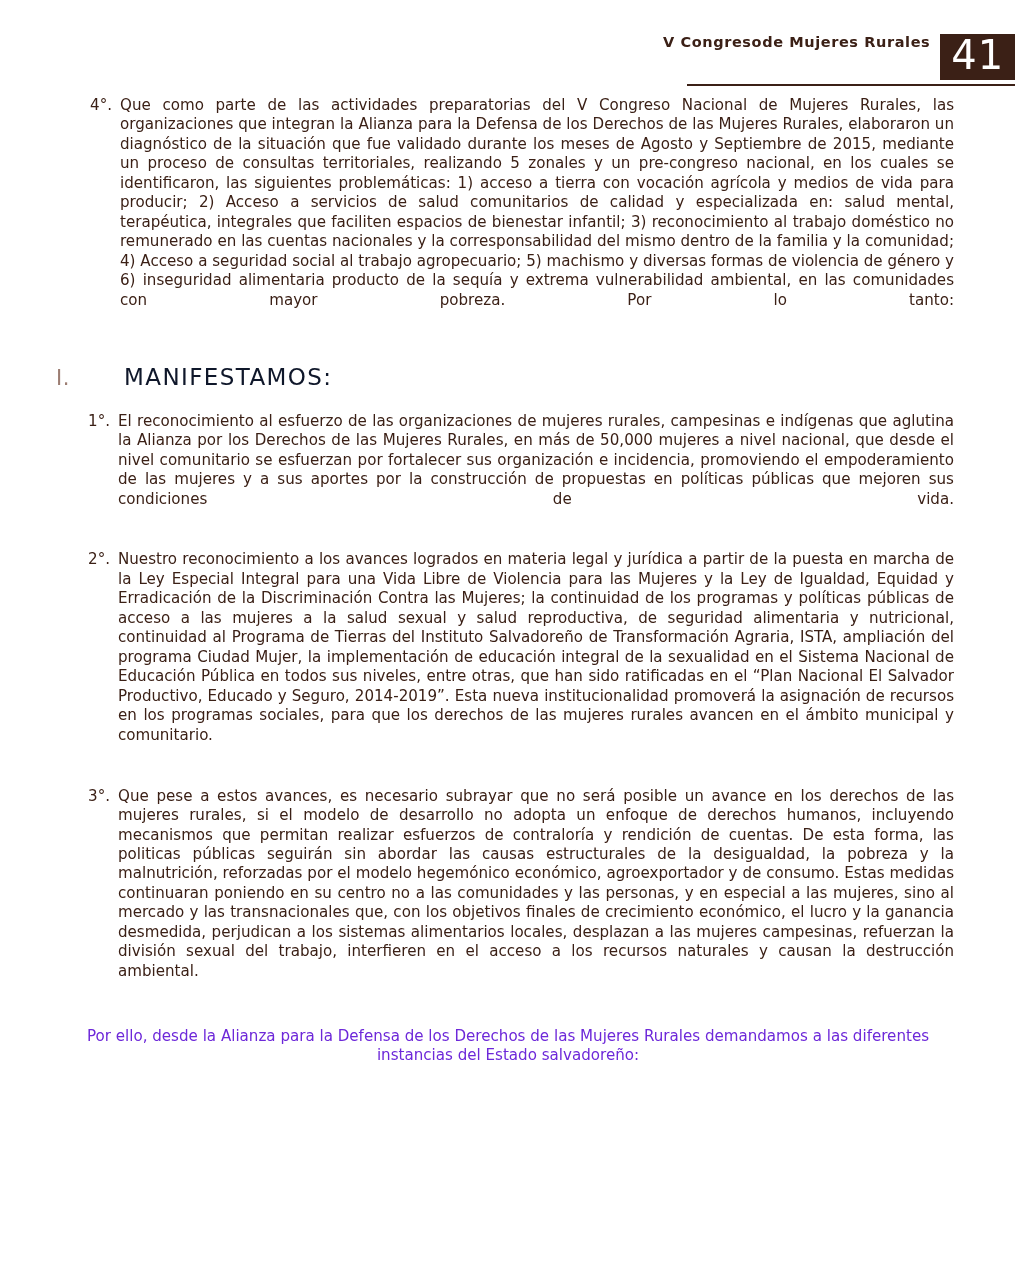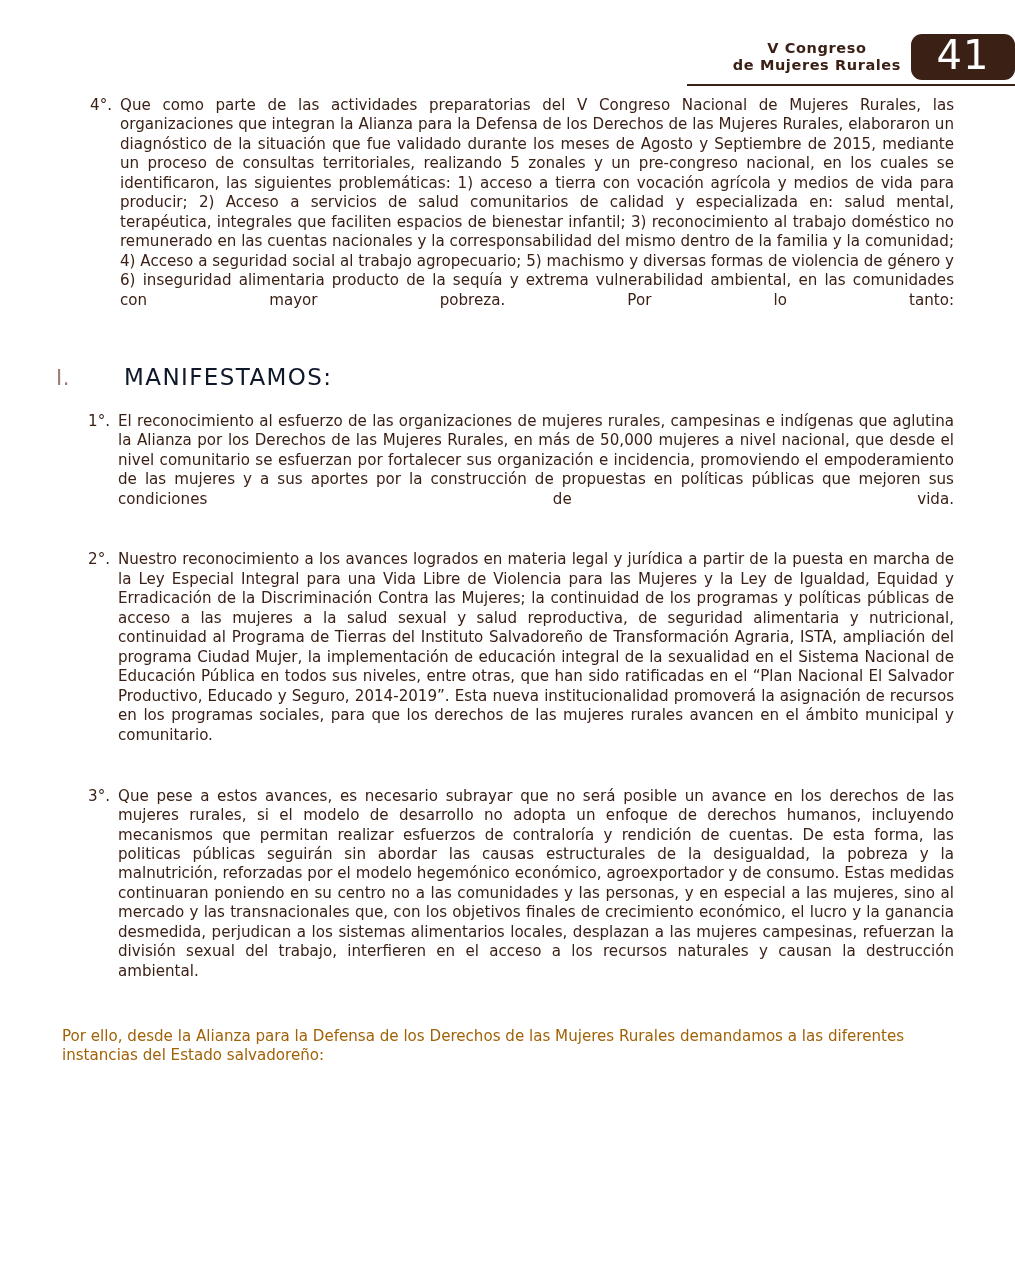--- a/index.html
+++ b/index.html
@@ -25,42 +25,40 @@
     height: 56px;
   }
   .header-inner {
     display: flex;
     align-items: stretch;
     justify-content: flex-end;
     height: 46px;
   }
   .header-titles {
     display: flex;
-    flex-direction: column;
     justify-content: center;
-    align-items: center;
+    align-items: flex-start;
     padding-right: 10px;
     line-height: 1.18;
   }
   .header-line1, .header-line2 {
     font-family: "DejaVu Sans", "Liberation Sans", sans-serif;
     font-weight: bold;
     font-size: 14.5px;
     letter-spacing: 0.6px;
     color: #3b2016;
     white-space: nowrap;
   }
   .page-number-badge {
     background: #3b2016;
     width: 104px;
     height: 46px;
     display: flex;
     align-items: center;
     justify-content: center;
-    border-radius: 11px;
   }
   .page-number-badge span {
     color: #ffffff;
     font-family: "DejaVu Sans", "Liberation Sans", sans-serif;
     font-size: 40px;
     font-weight: 400;
     line-height: 1;
     letter-spacing: 1px;
     position: relative;
     top: -2px;
@@ -136,22 +134,22 @@
   .item-1 { margin-left: 14px; width: 878px; margin-top: 0; }
   .item-2 { margin-left: 14px; width: 878px; margin-top: 22px; }
   .item-3 { margin-left: 14px; width: 878px; margin-top: 22px; }
 
   .closing-paragraph {
     margin-top: 26px;
     margin-left: 0px;
     width: 892px;
     font-size: 15.1px;
     line-height: 1.29;
-    text-align: left;
-    color: #a16207;
+    text-align: center;
+    color: #6d28d9;
   }
 </style>
 </head>
 <body>
 
 <div class="page-header">
   <div class="header-inner">
     <div class="header-titles">
       <div class="header-line1">V Congreso</div>
       <div class="header-line2">de Mujeres Rurales</div>

